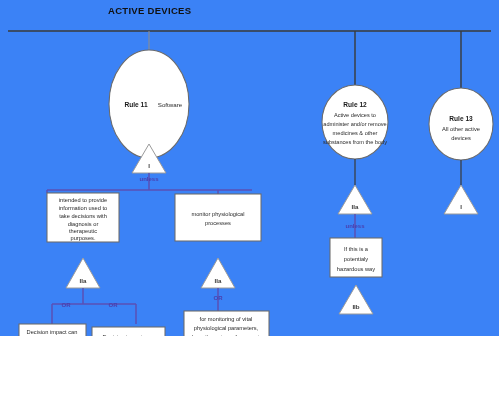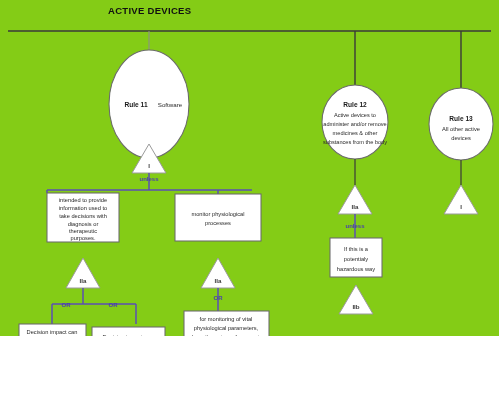--- a/index.html
+++ b/index.html
@@ -4,21 +4,21 @@
 <style>
   html, body {
     margin: 0;
     padding: 0;
     background: #ffffff;
   }
   #root {
     position: relative;
     width: 499px;
     height: 336px;
-    background: #84cc16;
+    background: #3b82f6;
     font-family: "Liberation Sans", sans-serif;
     overflow: hidden;
   }
   #diagram {
     position: absolute;
     left: 0;
     top: 0;
   }
   .title-text {
     font-size: 9.5px;

